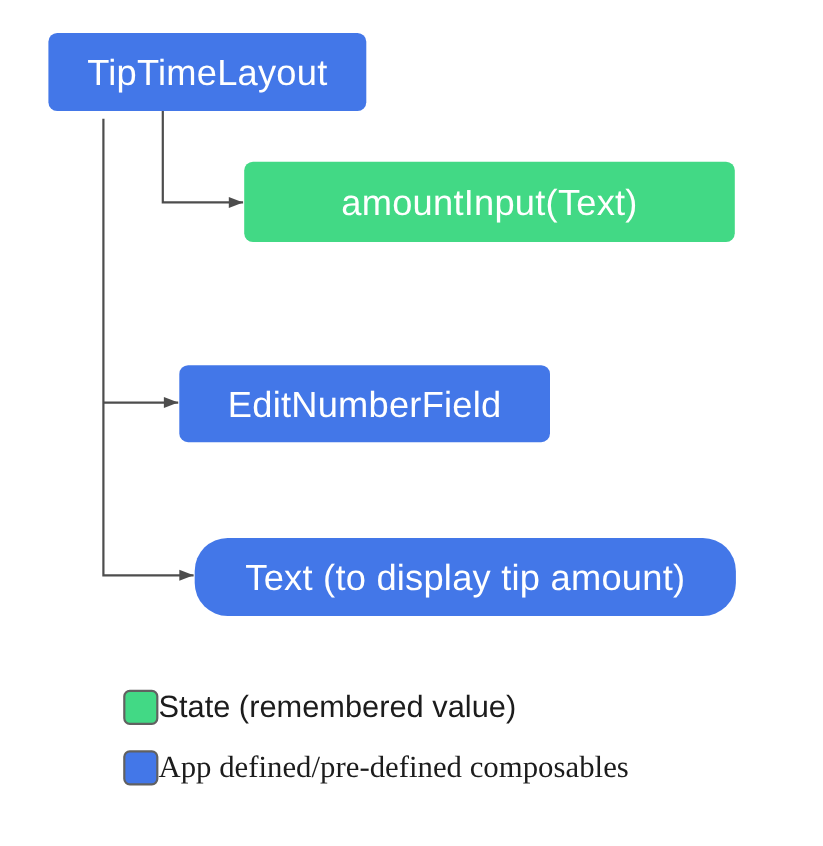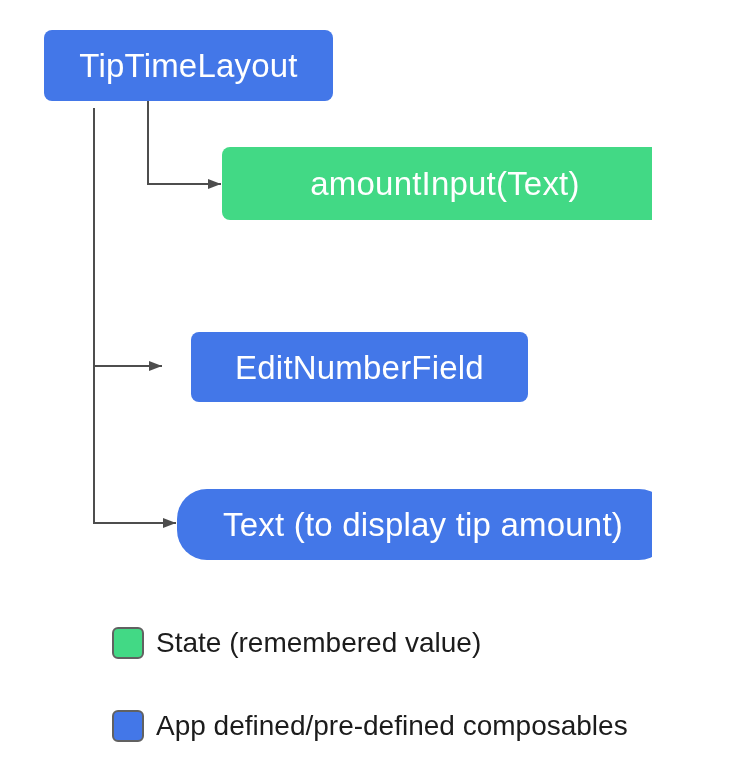--- a/index.html
+++ b/index.html
@@ -7,20 +7,21 @@
     padding: 0;
     background: #ffffff;
     font-family: "Liberation Sans", sans-serif;
   }
   .canvas {
     position: relative;
     width: 652px;
     height: 769px;
     background: #ffffff;
     overflow: hidden;
+    padding-left: 40px;
   }
   .connectors {
     position: absolute;
     left: 0;
     top: 0;
     width: 748px;
     height: 769px;
     pointer-events: none;
   }
   .node {
@@ -29,40 +30,39 @@
     align-items: center;
     justify-content: center;
     border-radius: 8px;
     font-size: 33px;
     line-height: 1;
     white-space: nowrap;
     letter-spacing: 0.2px;
   }
   .node-tiptimelayout   { left: 44px;  top: 30px;  width: 289px; height: 71px; }
   .node-amountinput     { left: 222px; top: 147px; width: 446px; height: 73px; }
-  .node-editnumberfield { left: 163px; top: 332px; width: 337px; height: 70px; margin-left: 28px; }
+  .node-editnumberfield { left: 163px; top: 332px; width: 337px; height: 70px; }
   .node-text            { left: 177px; top: 489px; width: 492px; height: 71px; border-radius: 30px; }
   .legend-row {
     position: absolute;
     left: 112px;
     display: flex;
     align-items: center;
   }
   .legend-row-state      { top: 627px; }
-  .legend-row-composable { top: 710px; }
+  .legend-row-composable { top: 682px; font-family: Liberation Serif, serif; }
   .swatch {
     width: 32px;
     height: 32px;
     box-sizing: border-box;
     border: 2px solid;
     border-radius: 6px;
     flex: 0 0 auto;
   }
   .legend-label {
-    margin-left: 12px;
     font-size: 28px;
     line-height: 1;
     white-space: nowrap;
   }
 </style>
 </head>
 <body>
 
 <div class="canvas" style="background: rgb(255, 255, 255);">
 

